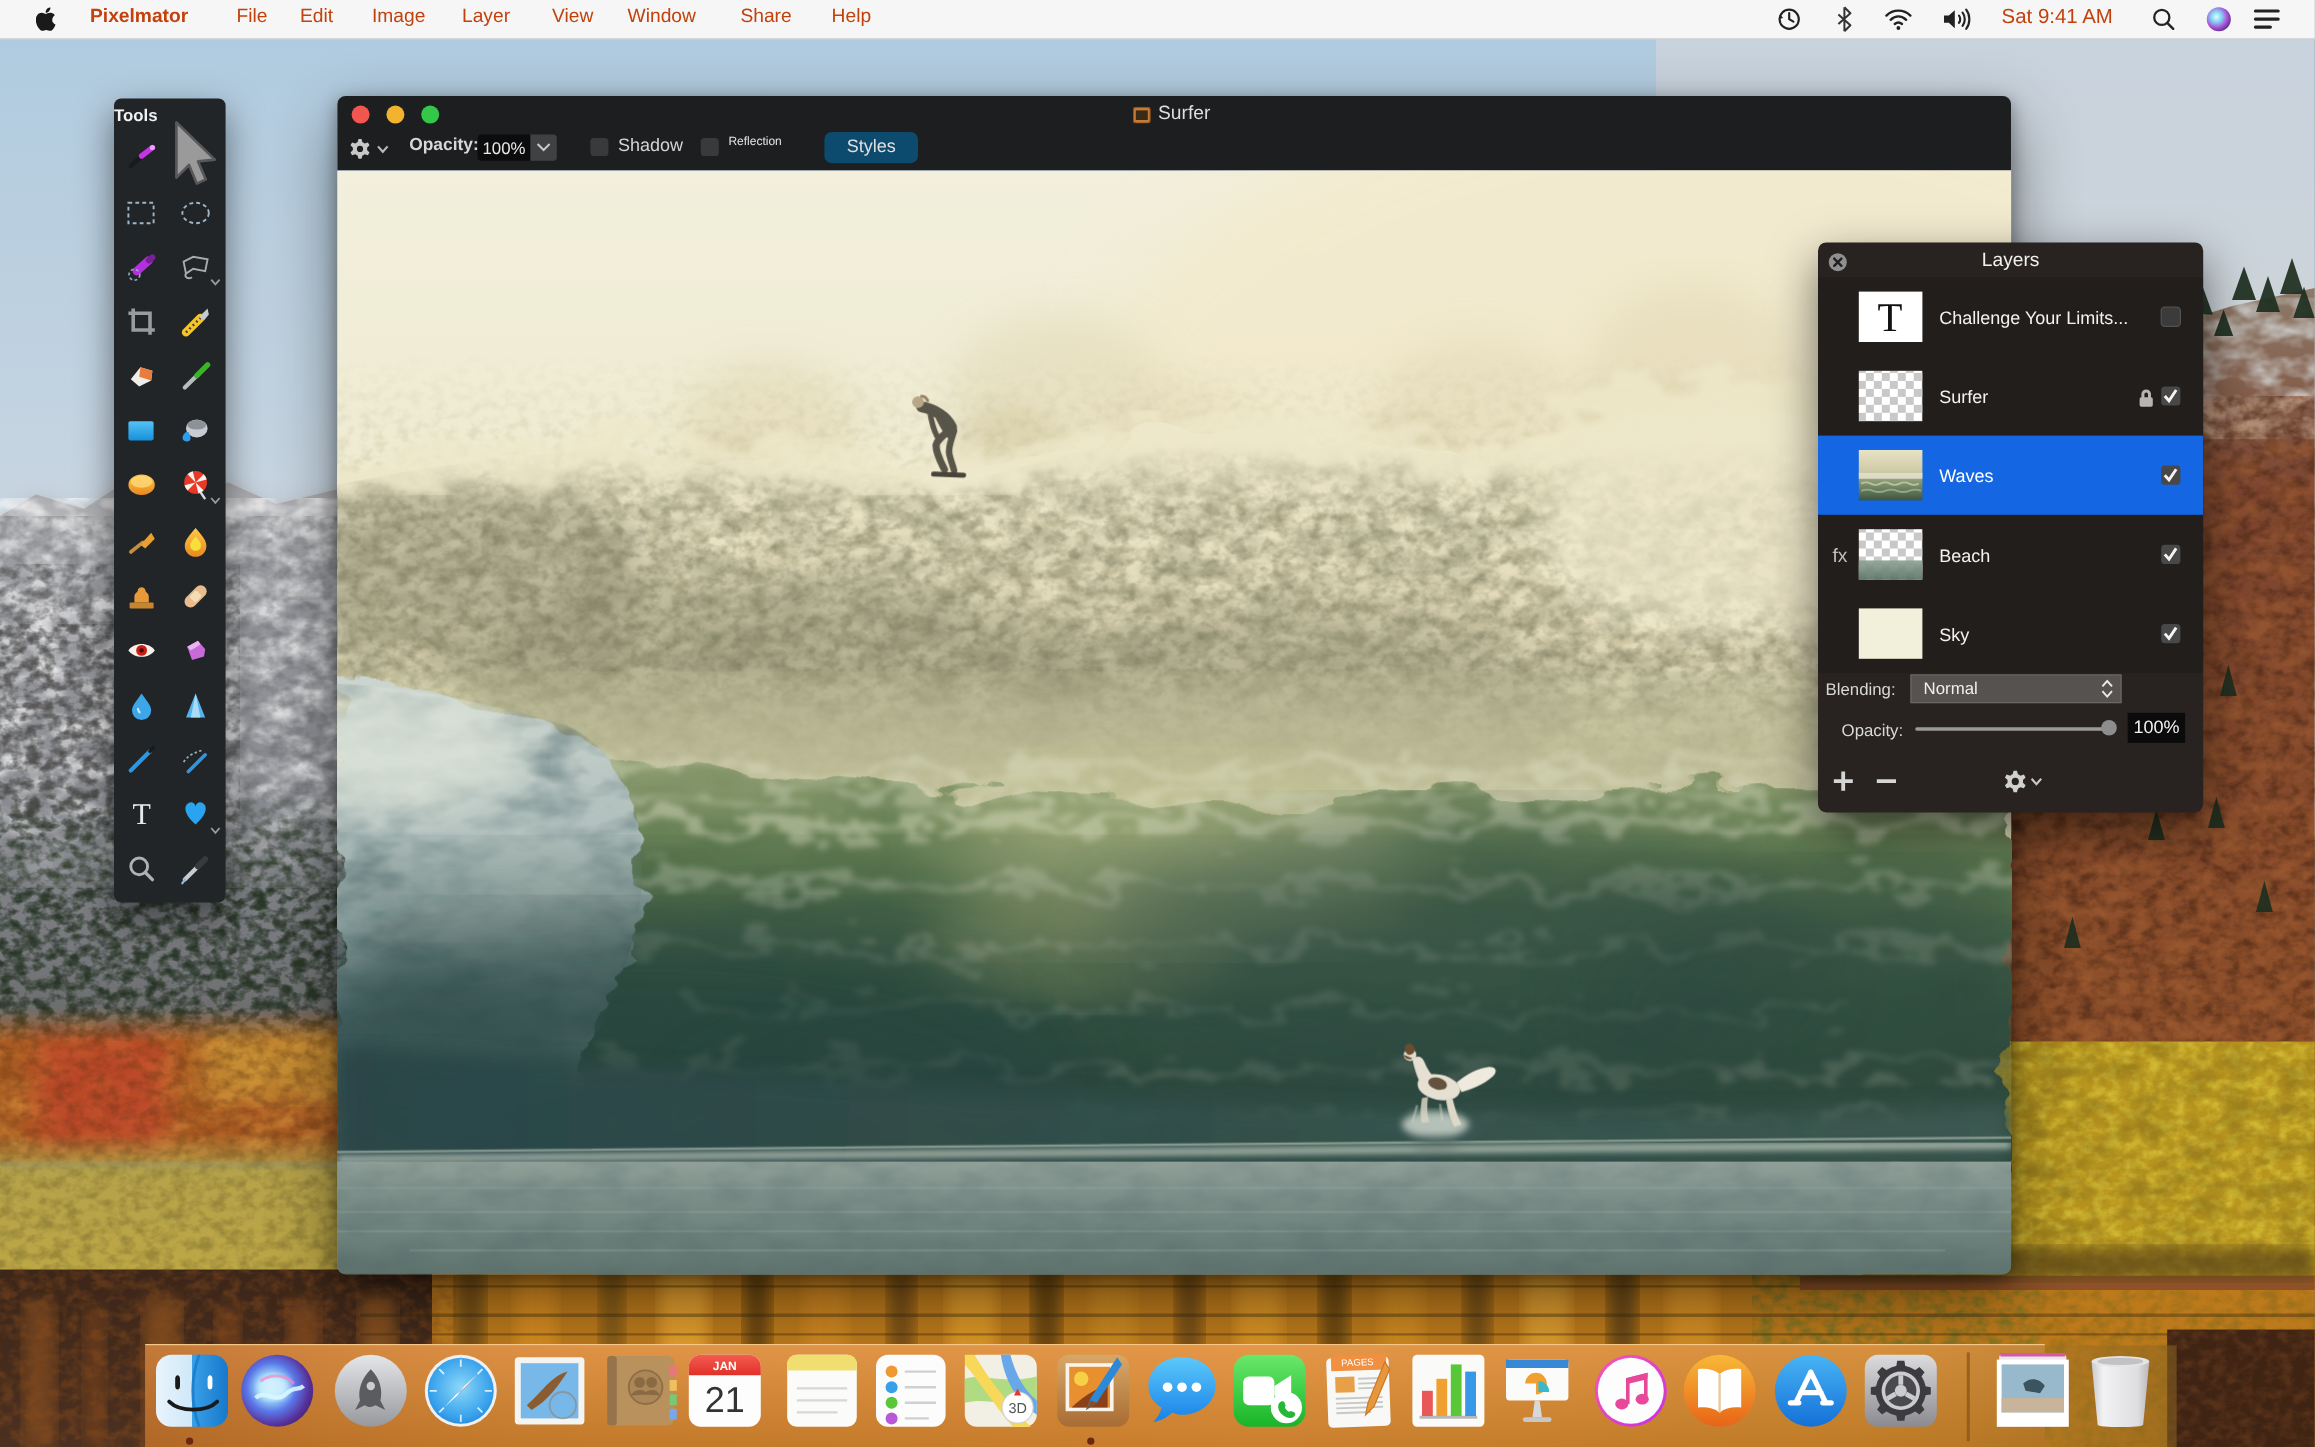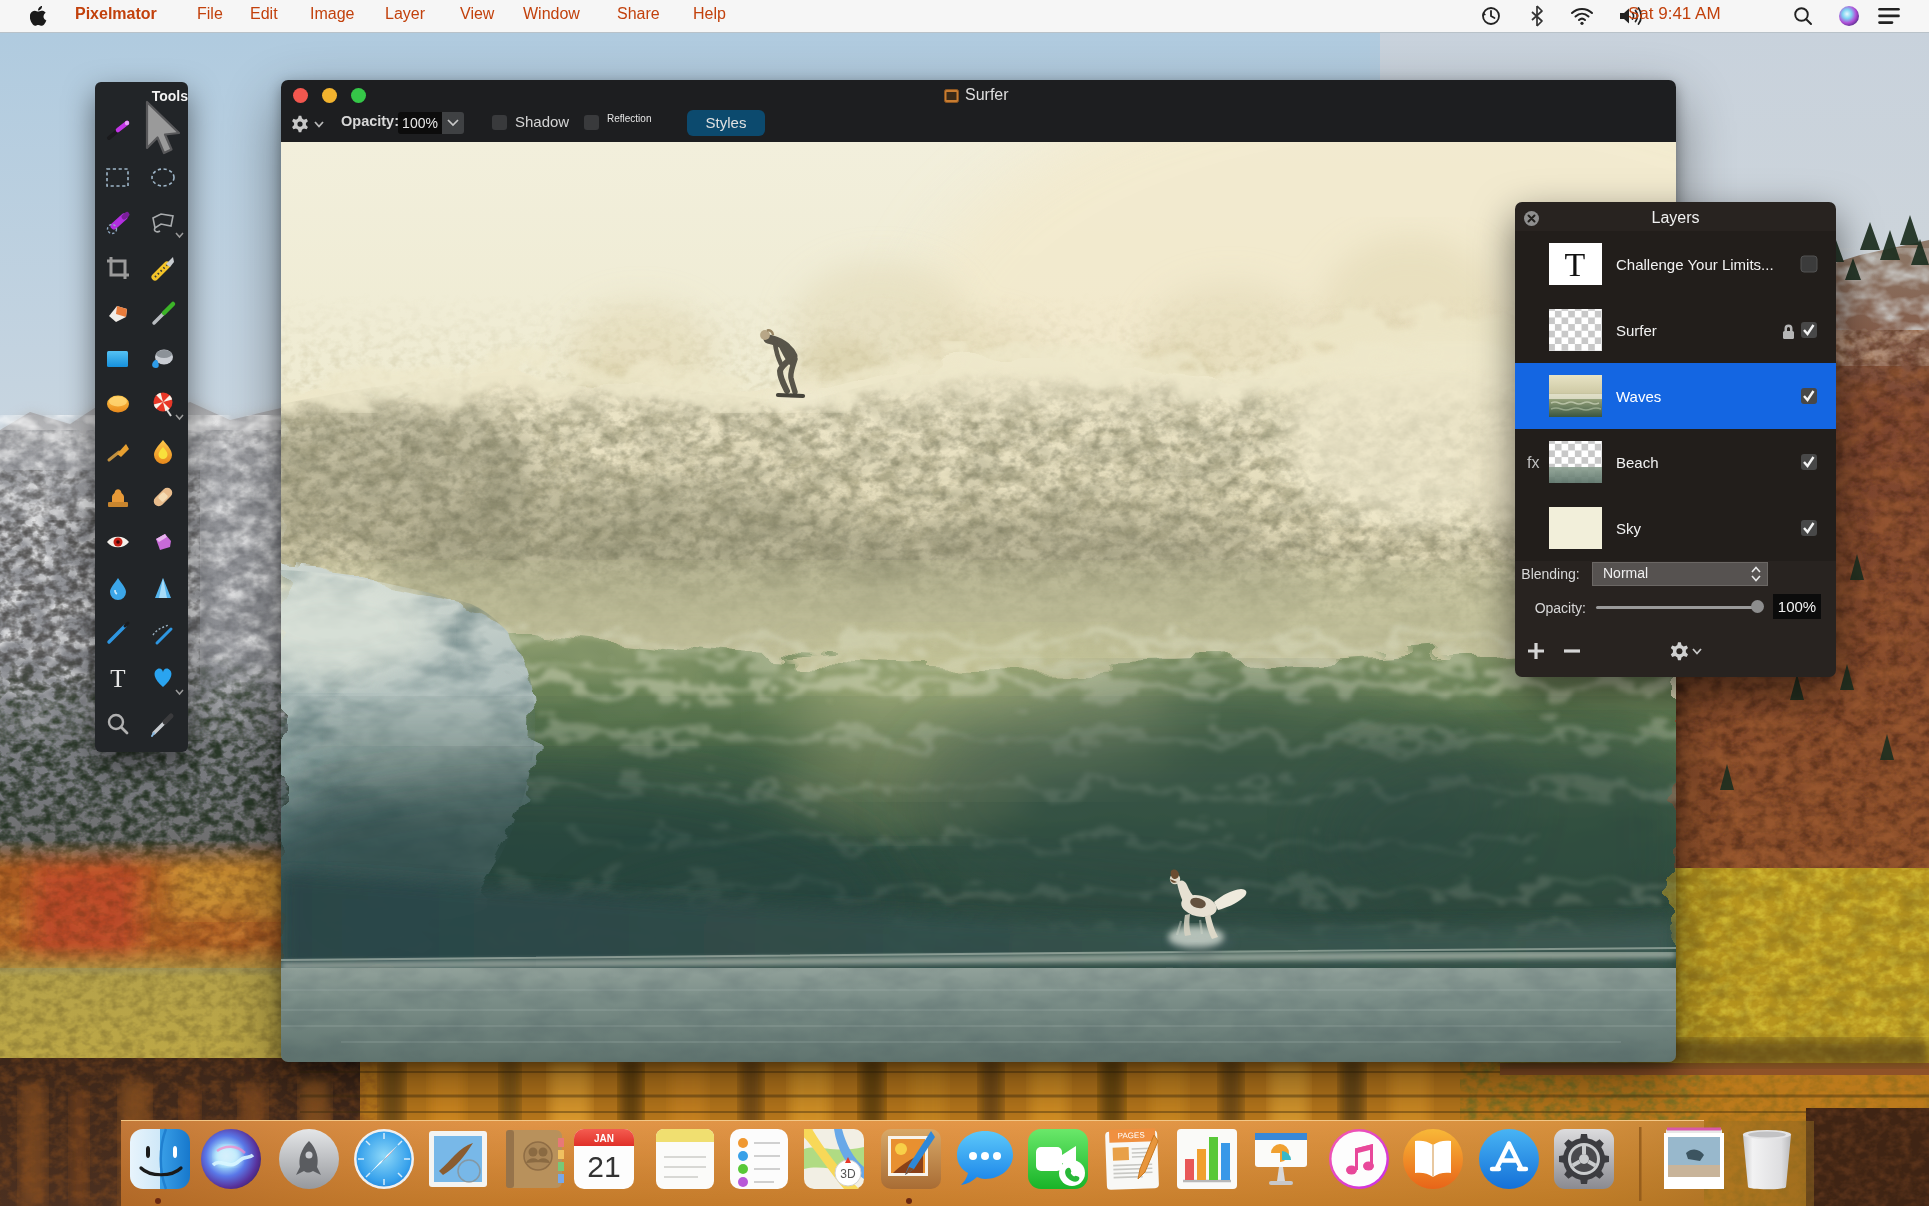--- a/index.html
+++ b/index.html
@@ -206,21 +206,21 @@
     <circle cx="12" cy="17.3" r="1.6" fill="#222"></circle>
   </svg>
   <svg class="abs" style="left:1618px;top:5px;" width="26" height="22" viewBox="0 0 26 22">
     <path d="M2,8 L6,8 L11,3.5 L11,18.5 L6,14 L2,14 Z" fill="#222"></path>
     <g fill="none" stroke="#222" stroke-width="1.8" stroke-linecap="round">
       <path d="M14.5,8 C15.8,9.6 15.8,12.4 14.5,14"></path>
       <path d="M17.5,5.5 C19.9,8.5 19.9,13.5 17.5,16.5"></path>
       <path d="M20.5,3 C24,7.5 24,14.5 20.5,19"></path>
     </g>
   </svg>
-  <span class="abs" style="left:1628px;top:4px;font-size:17px;">Sat 9:41 AM</span>
+  <span class="abs" style="left:1668px;top:4px;font-size:17px;">Sat 9:41 AM</span>
   <svg class="abs" style="left:1793px;top:6px;" width="20" height="20" viewBox="0 0 20 20">
     <circle cx="8.5" cy="8.5" r="6.3" fill="none" stroke="#222" stroke-width="1.9"></circle>
     <path d="M13.2,13.2 L18,18" stroke="#222" stroke-width="2" stroke-linecap="round"></path>
   </svg>
   <svg class="abs" style="left:1838px;top:5px;" width="22" height="22" viewBox="0 0 22 22">
     <defs>
       <radialGradient id="siriG" cx="0.4" cy="0.4" r="0.75">
         <stop offset="0" stop-color="#e8f8ff"></stop>
         <stop offset="0.3" stop-color="#7fd4f2"></stop>
         <stop offset="0.6" stop-color="#b04fd8"></stop>
@@ -483,21 +483,21 @@
       <g opacity="0.3" filter="url(#cB3)">
         <ellipse cx="916" cy="812" rx="16" ry="9" fill="#5c6e6a"></ellipse>
         <path d="M896,804 C899,812 901,820 904,826" stroke="#667872" stroke-width="3" fill="none"></path>
         <path d="M930,806 C932,814 934,822 936,828" stroke="#667872" stroke-width="3" fill="none"></path>
       </g>
     </g>
   </svg>
 </div>
 
 <div class="abs" id="tools" style="left:95px;top:82px;width:93px;height:670px;background:#222528;border-radius:6px;box-shadow:0 12px 30px rgba(0,0,0,0.5);">
-  <div class="abs" style="left:0;top:6px;width:93px;text-align:right;font-size:14px;font-weight:bold;color:#f2f2f2;">Tools</div>
+  <div class="abs" style="left:0;top:6px;width:93px;text-align:left;font-size:14px;font-weight:bold;color:#f2f2f2;">Tools</div>
   <svg class="abs" style="left:0;top:0;" width="93" height="670" viewBox="0 0 93 670">
     <defs>
       <linearGradient id="tBlue" x1="0" y1="0" x2="0" y2="1">
           <stop offset="0" stop-color="#55c2f4"></stop>
           <stop offset="1" stop-color="#1690dc"></stop>
         </linearGradient>
       <linearGradient id="tOr" x1="0" y1="0" x2="0" y2="1">
           <stop offset="0" stop-color="#ffc84a"></stop>
           <stop offset="1" stop-color="#e8891c"></stop>
         </linearGradient>

